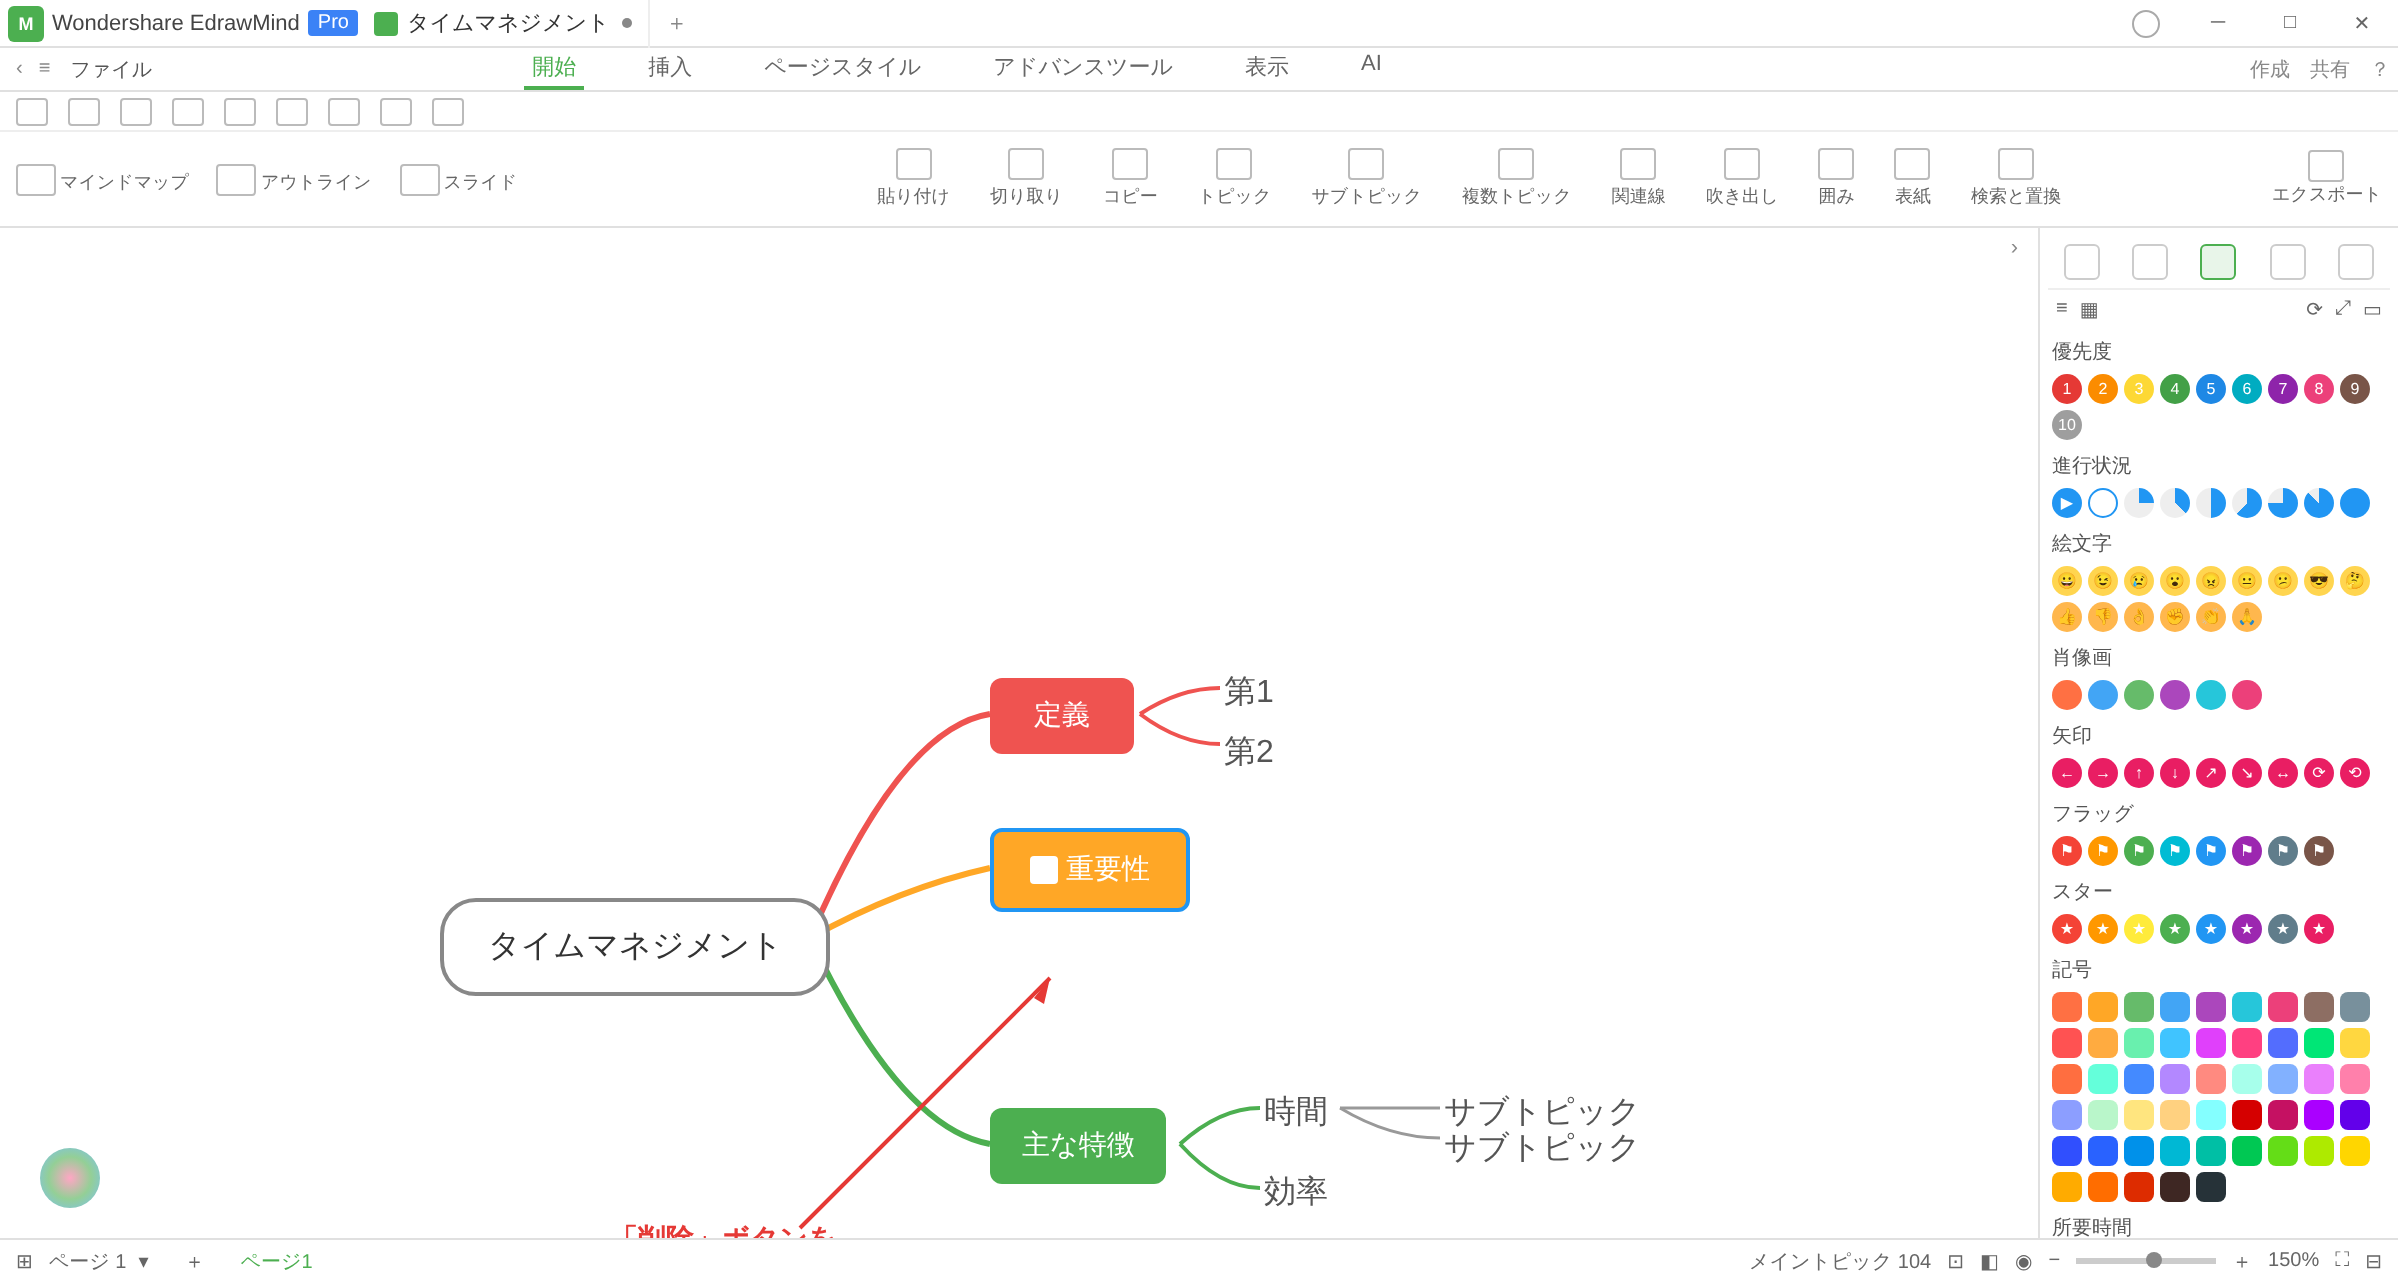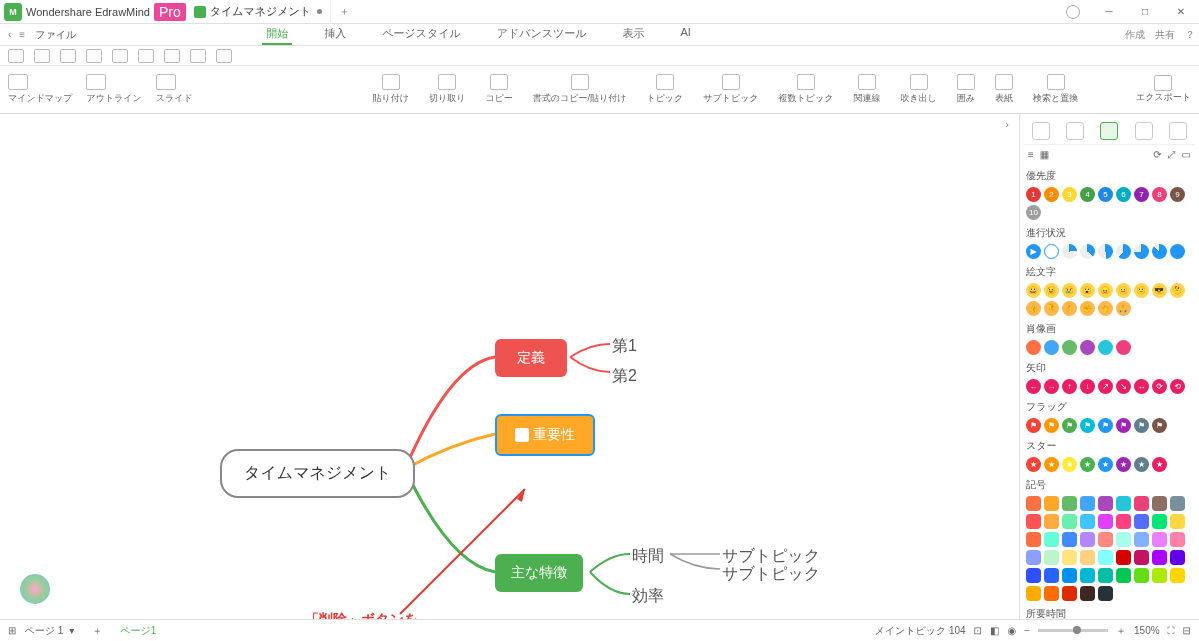--- a/index.html
+++ b/index.html
@@ -1,39 +1,39 @@
 <!DOCTYPE html>
 <html><head>
 <meta charset="utf-8">
 <style>
 * { margin:0; padding:0; box-sizing:border-box; font-family:"Meiryo","Hiragino Kaku Gothic Pro",sans-serif; }
 body { width:1199px; height:641px; background:#f5f5f5; overflow:hidden; font-size:11px; color:#333; }
 .titlebar { height:24px; background:#fff; display:flex; align-items:center; border-bottom:1px solid #e0e0e0; }
 .app-icon { width:18px; height:18px; background:#4caf50; border-radius:3px; margin:0 4px; display:flex; align-items:center; justify-content:center; color:#fff; font-size:9px; font-weight:bold; }
 .app-name { font-size:11px; color:#444; }
-.pro-badge { background:#ec4899; color:#fff; font-size:14px; padding:1px 5px; border-radius:2px; margin-left:4px; }
+.pro-badge { background:#3b82f6; color:#fff; font-size:10px; padding:1px 5px; border-radius:2px; margin-left:4px; }
 .tab { display:flex; align-items:center; padding:0 8px; height:24px; border-right:1px solid #eee; }
 .tab-icon { width:12px; height:12px; background:#4caf50; border-radius:2px; margin-right:4px; }
 .tab-dot { width:5px; height:5px; background:#888; border-radius:50%; margin-left:6px; }
 .tab-plus { padding:0 8px; color:#888; }
 .win-controls { margin-left:auto; display:flex; }
 .win-btn { width:36px; height:24px; display:flex; align-items:center; justify-content:center; color:#666; font-size:10px; }
 .win-icon-sun { width:14px; height:14px; border:1px solid #aaa; border-radius:50%; }
 .menubar { height:22px; background:#fff; display:flex; align-items:center; padding:0 4px; border-bottom:1px solid #e0e0e0; font-size:10px; color:#555; }
 .menubar .nav-btn { padding:0 4px; color:#888; }
 .menubar .menu-item { padding:0 6px; }
 .menu-tabs { display:flex; margin-left:180px; gap:28px; }
 .menu-tab { font-size:11px; color:#666; padding:2px 4px; }
 .menu-tab.active { color:#4caf50; border-bottom:2px solid #4caf50; }
 .menu-right { margin-left:auto; display:flex; gap:10px; color:#888; font-size:10px; }
 .icon-row { height:20px; background:#fff; display:flex; align-items:center; padding:0 8px; gap:10px; border-bottom:1px solid #eee; }
 .icon-btn { width:16px; height:14px; border:1px solid #bbb; border-radius:2px; }
 .toolbar { height:48px; background:#fff; display:flex; align-items:center; padding:0 8px; border-bottom:1px solid #e0e0e0; }
 .view-modes { display:flex; gap:14px; }
-.view-mode { display:flex; flex-direction:column; align-items:flex-start; gap:2px; font-size:9px; color:#666; }
+.view-mode { display:flex; flex-direction:row; align-items:flex-end; gap:2px; font-size:9px; color:#666; }
 .view-mode-icon { width:20px; height:16px; border:1px solid #bbb; border-radius:2px; }
 .tool-group { display:flex; gap:20px; margin-left:180px; }
 .tool-btn { display:flex; flex-direction:column; align-items:center; gap:2px; font-size:9px; color:#666; }
 .tool-icon { width:18px; height:16px; border:1px solid #bbb; border-radius:2px; }
 .tool-right { margin-left:auto; display:flex; flex-direction:column; align-items:center; font-size:9px; color:#666; }
 .main-area { display:flex; height:505px; }
 .canvas { flex:1; background:#fff; position:relative; overflow:hidden; }
 .right-panel { width:180px; background:#fff; border-left:1px solid #e0e0e0; overflow-y:auto; padding:4px; }
 .panel-tabs { display:flex; justify-content:space-around; padding:4px 0; border-bottom:1px solid #eee; }
 .panel-tab { width:18px; height:18px; border:1px solid #ccc; border-radius:3px; }
@@ -139,24 +139,20 @@
         <div class="tool-icon"></div>
         <span>貼り付け</span>
       </div>
     <div class="tool-btn">
         <div class="tool-icon"></div>
         <span>切り取り</span>
       </div>
     <div class="tool-btn">
         <div class="tool-icon"></div>
         <span>コピー</span>
-      </div>
-    <div class="tool-btn">
-        <div class="tool-icon"></div>
-        <span>書式のコピー/貼り付け</span>
       </div>
     <div class="tool-btn">
         <div class="tool-icon"></div>
         <span>トピック</span>
       </div>
     <div class="tool-btn">
         <div class="tool-icon"></div>
         <span>サブトピック</span>
       </div>
     <div class="tool-btn">

